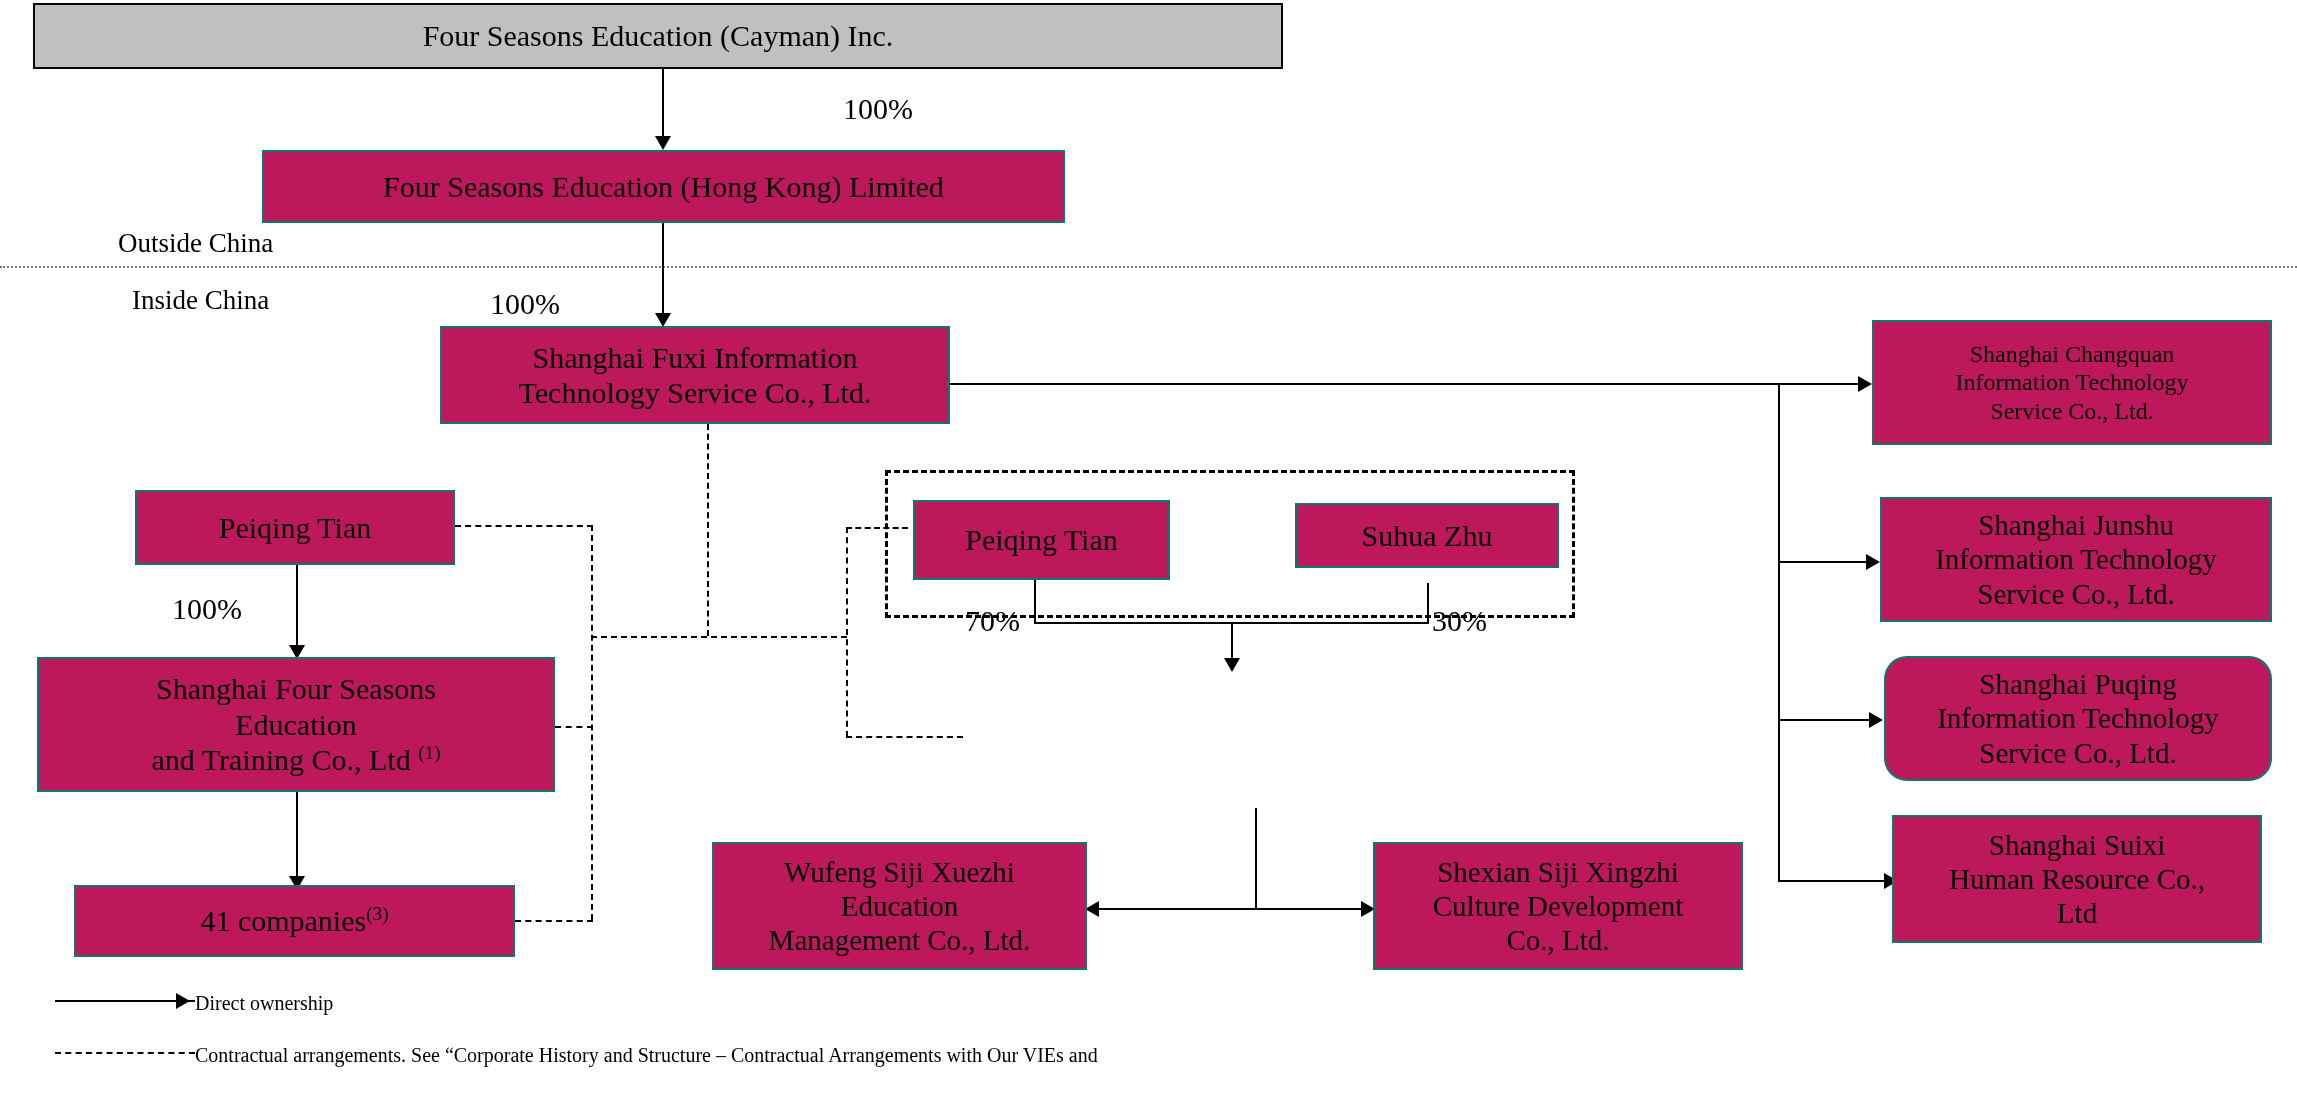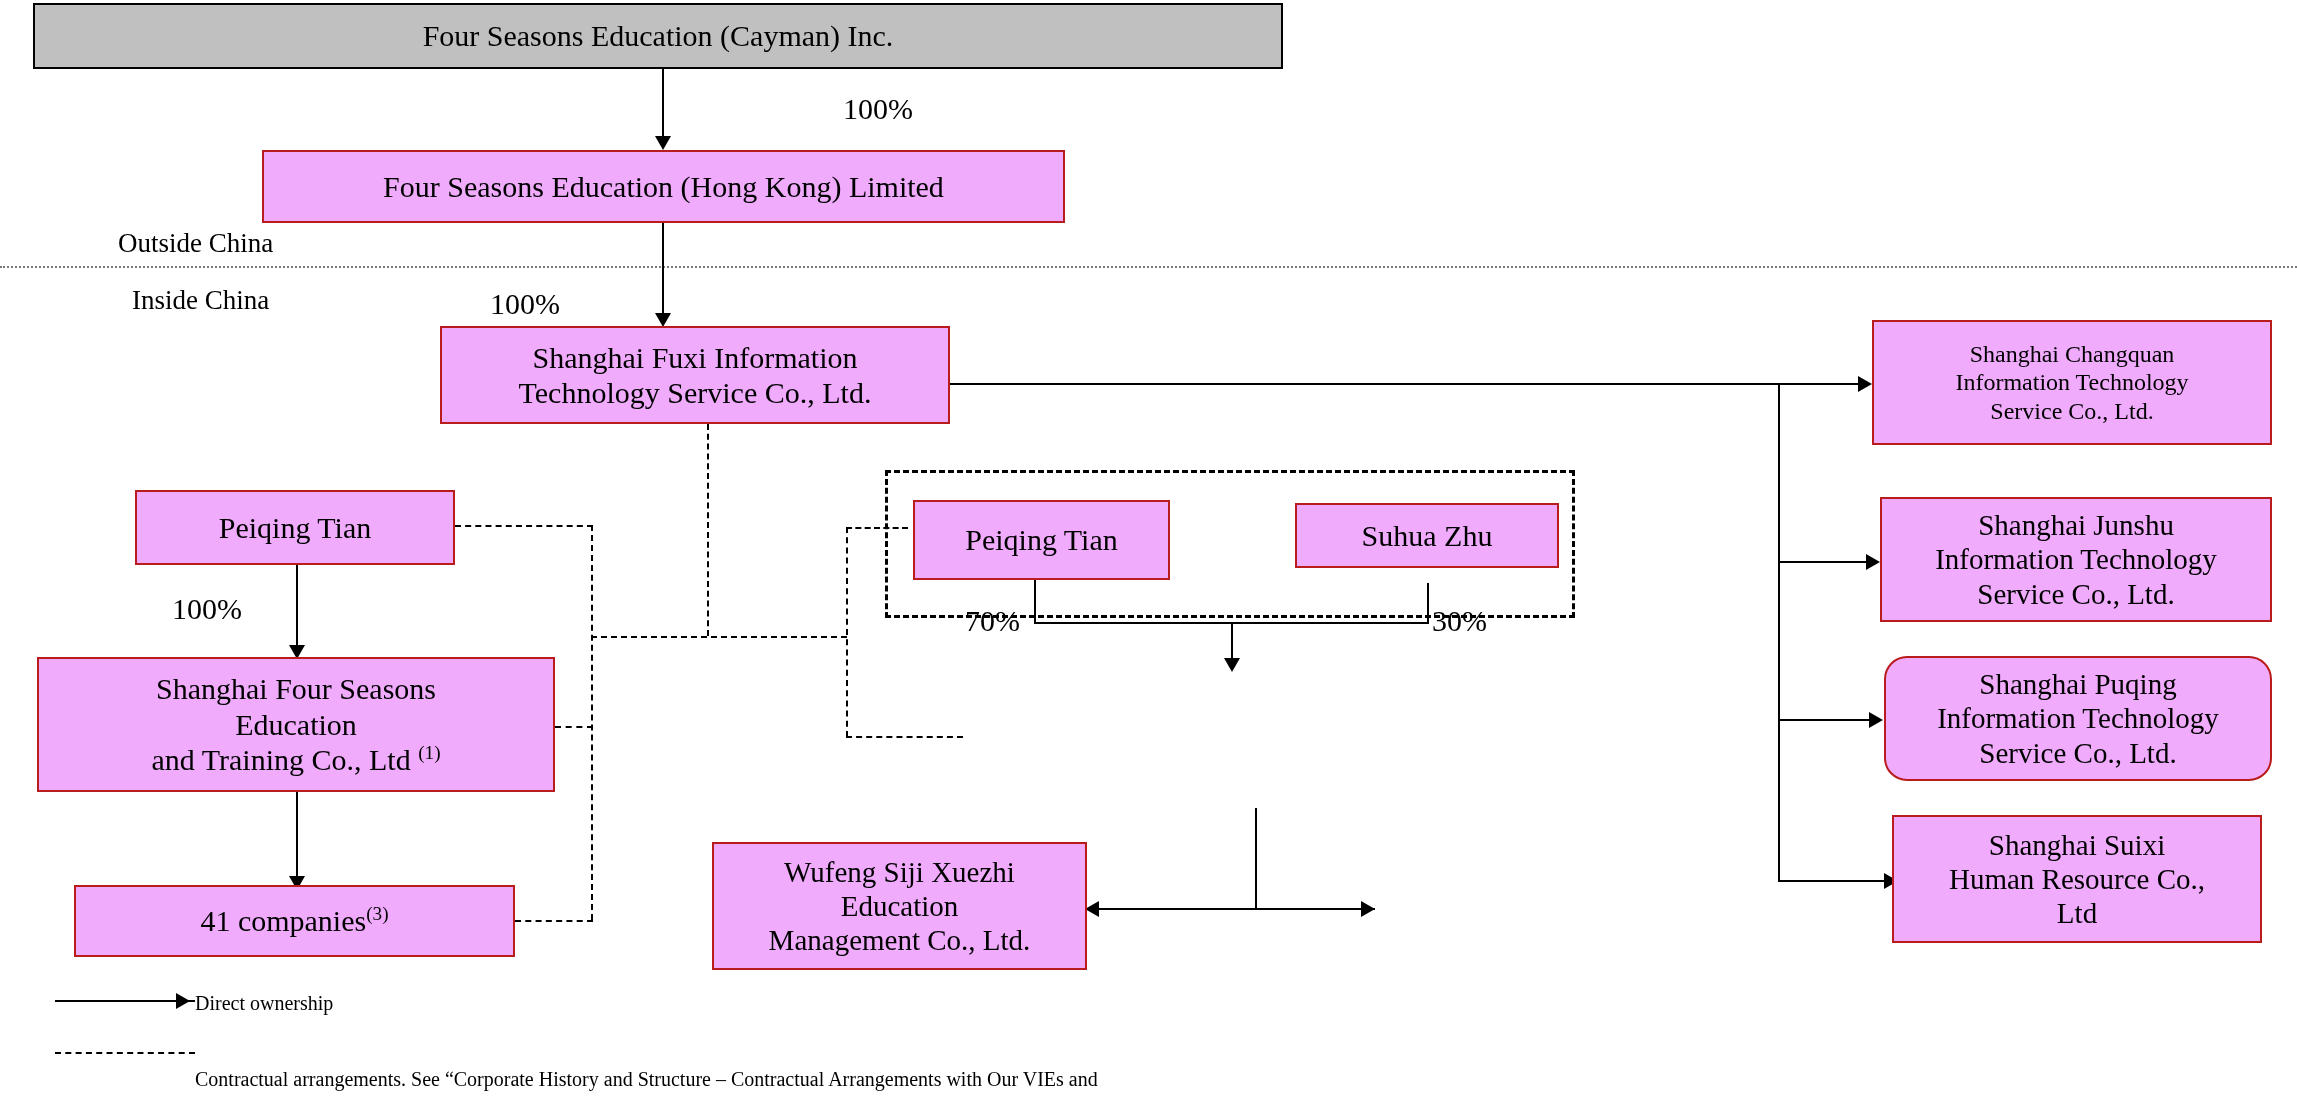--- a/index.html
+++ b/index.html
@@ -14,22 +14,22 @@
     height: 1109px;
     background: #ffffff;
     font-family: "Liberation Serif", "DejaVu Serif", serif;
     color: #000000;
     overflow: hidden;
   }
   
   .node {
     position: absolute;
     box-sizing: border-box;
-    border: 2px solid #b91c1c;
-    background: #f0abfc;
+    border: 2px solid #0f766e;
+    background: #be185d;
     display: flex;
     align-items: center;
     justify-content: center;
     text-align: center;
     line-height: 1.18;
     font-size: 30px;
     padding: 2px 6px;
     z-index: 5;
   }
   .node.shaded {
@@ -258,23 +258,28 @@
   <div class="ln v" style="left:1255px; top:808px; height:101px;"></div>
   <div class="ln h" style="left:1097px; top:908px; width:278px;"></div>
   <div class="arrow left" style="left:1085px; top:901px;"></div>
   <div class="arrow right" style="left:1361px; top:901px;"></div>
 
   <div class="node" style="left:712px; top:842px; width:375px; height:128px; font-size:29px;">
     <span class="txt">Wufeng Siji Xuezhi
 Education
 Management Co., Ltd.</span>
   </div>
+  <div class="node" style="left:1373px; top:842px; width:370px; height:128px; font-size:29px;">
+    <span class="txt">Shexian Siji Xingzhi
+Culture Development
+Co., Ltd.</span>
+  </div>
 
   <div class="legend-sample-solid" style="left:55px; top:1000px; width:140px;"></div>
   <div class="arrow right" style="left:176px; top:993px;"></div>
   <div class="legend-text" style="left:195px; top:988px;">Direct ownership</div>
 
   <div class="legend-sample-dashed" style="left:55px; top:1052px; width:140px;"></div>
-  <div class="legend-text" style="left:195px; top:1040px; width:1400px;margin-top:24px;">
+  <div class="legend-text" style="left:195px; top:1040px; width:1400px;">
     <div>Contractual arrangements. See “Corporate History and Structure – Contractual Arrangements with Our VIEs and</div>
   </div>
 
 </div>
 
 </body></html>

